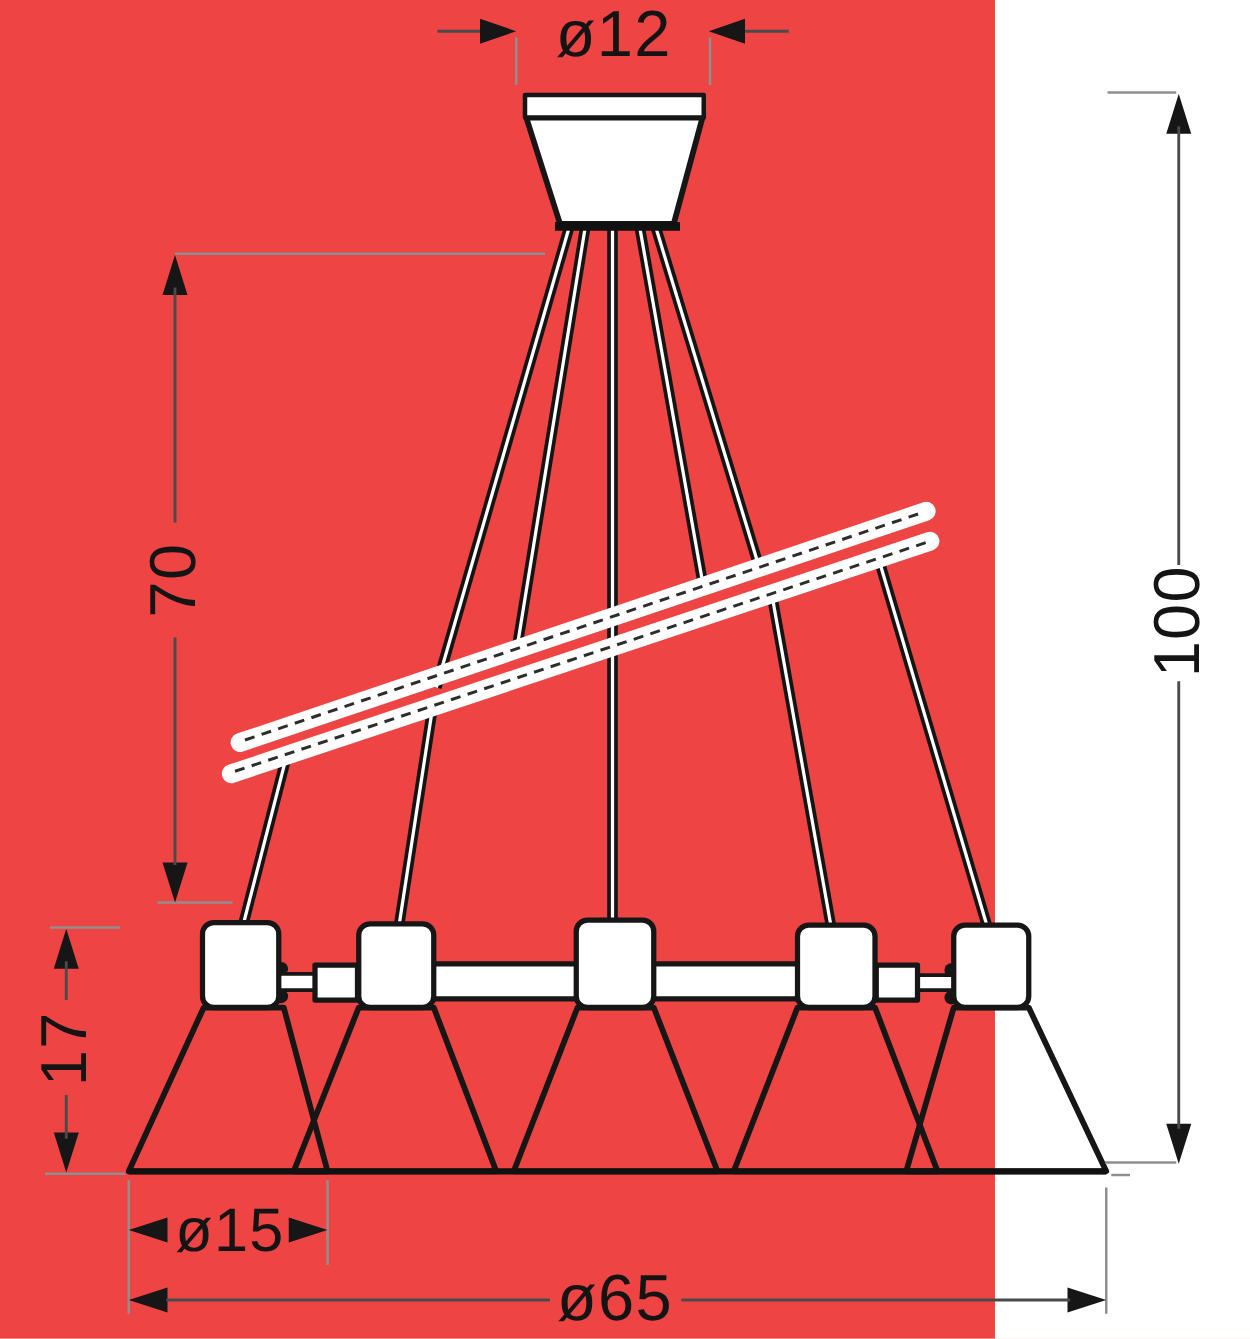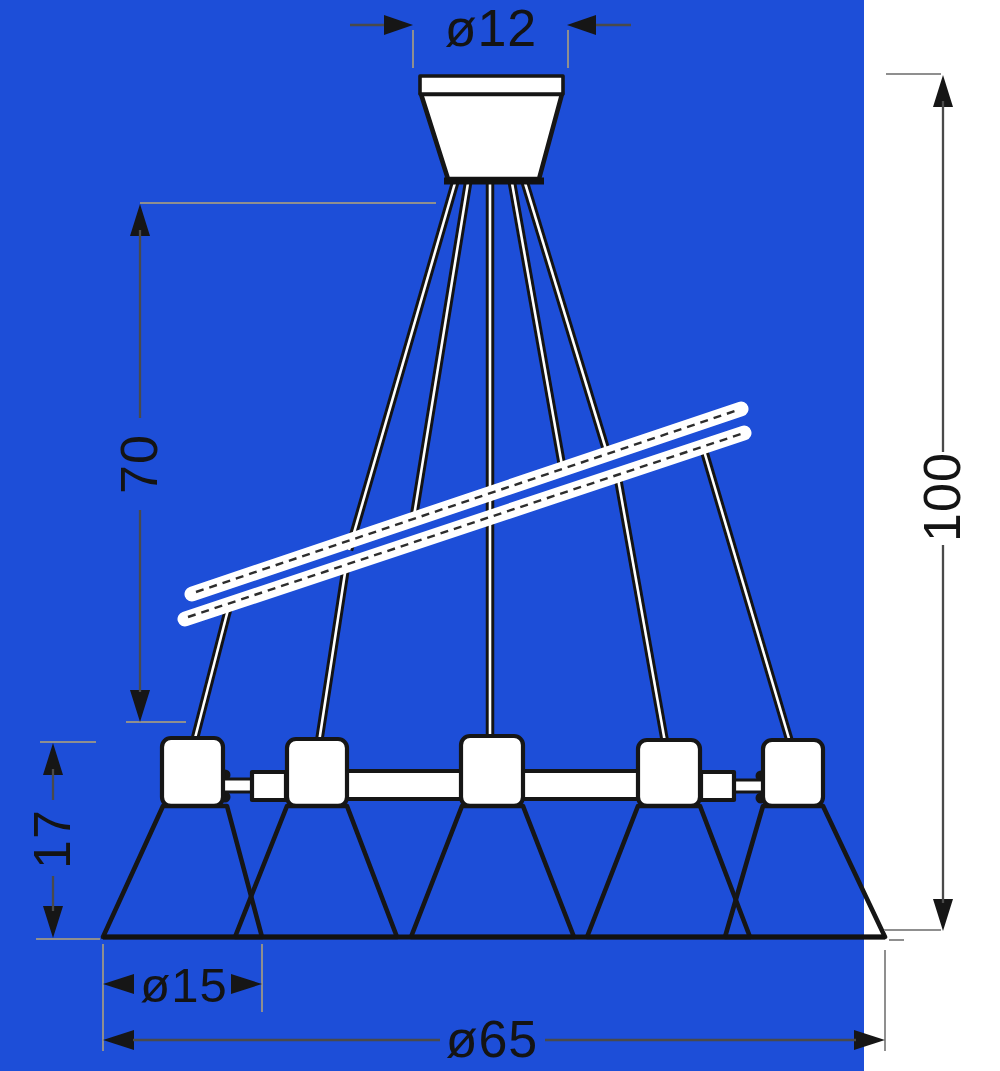--- a/index.html
+++ b/index.html
@@ -6,23 +6,23 @@
     margin: 0;
     padding: 0;
     background: #ffffff;
     width: 1000px;
     height: 1071px;
     overflow: hidden;
     font-family: "Liberation Sans", sans-serif;
   }
   .stage {
     position: relative;
-    width: 864px;
+    width: 796px;
     height: 1071px;
-    background: #1d4ed8;
+    background: #ef4444;
   }
   svg { display: block; }
 
   
   .outline   { stroke: #161616; stroke-width: 4.2; fill: #ffffff; stroke-linejoin: round; }
   .outline-nofill { stroke: #161616; stroke-width: 4.6; fill: none; stroke-linejoin: round; }
   .boldline  { stroke: #111111; stroke-width: 7; fill: none; }
   .baseline  { stroke: #111111; stroke-width: 5; fill: none; }
   .cable     { stroke: #141414; stroke-width: 8.5; fill: none; stroke-linecap: butt; }
   .cablecore { stroke: #ffffff; stroke-width: 2.6; fill: none; stroke-linecap: butt; }

